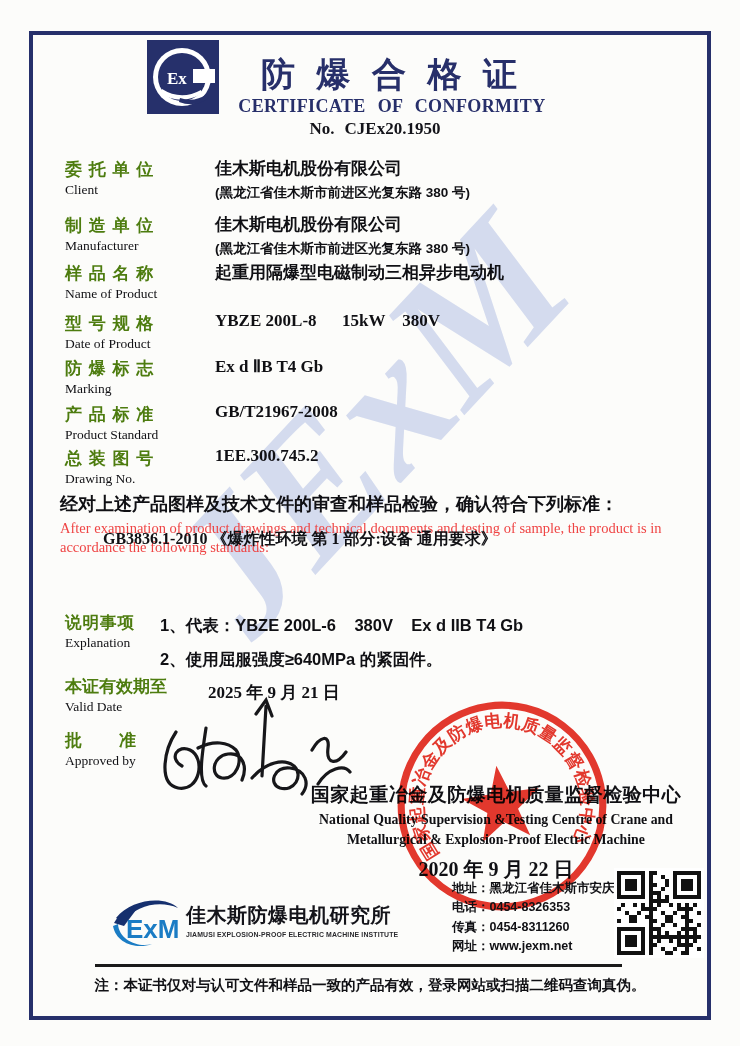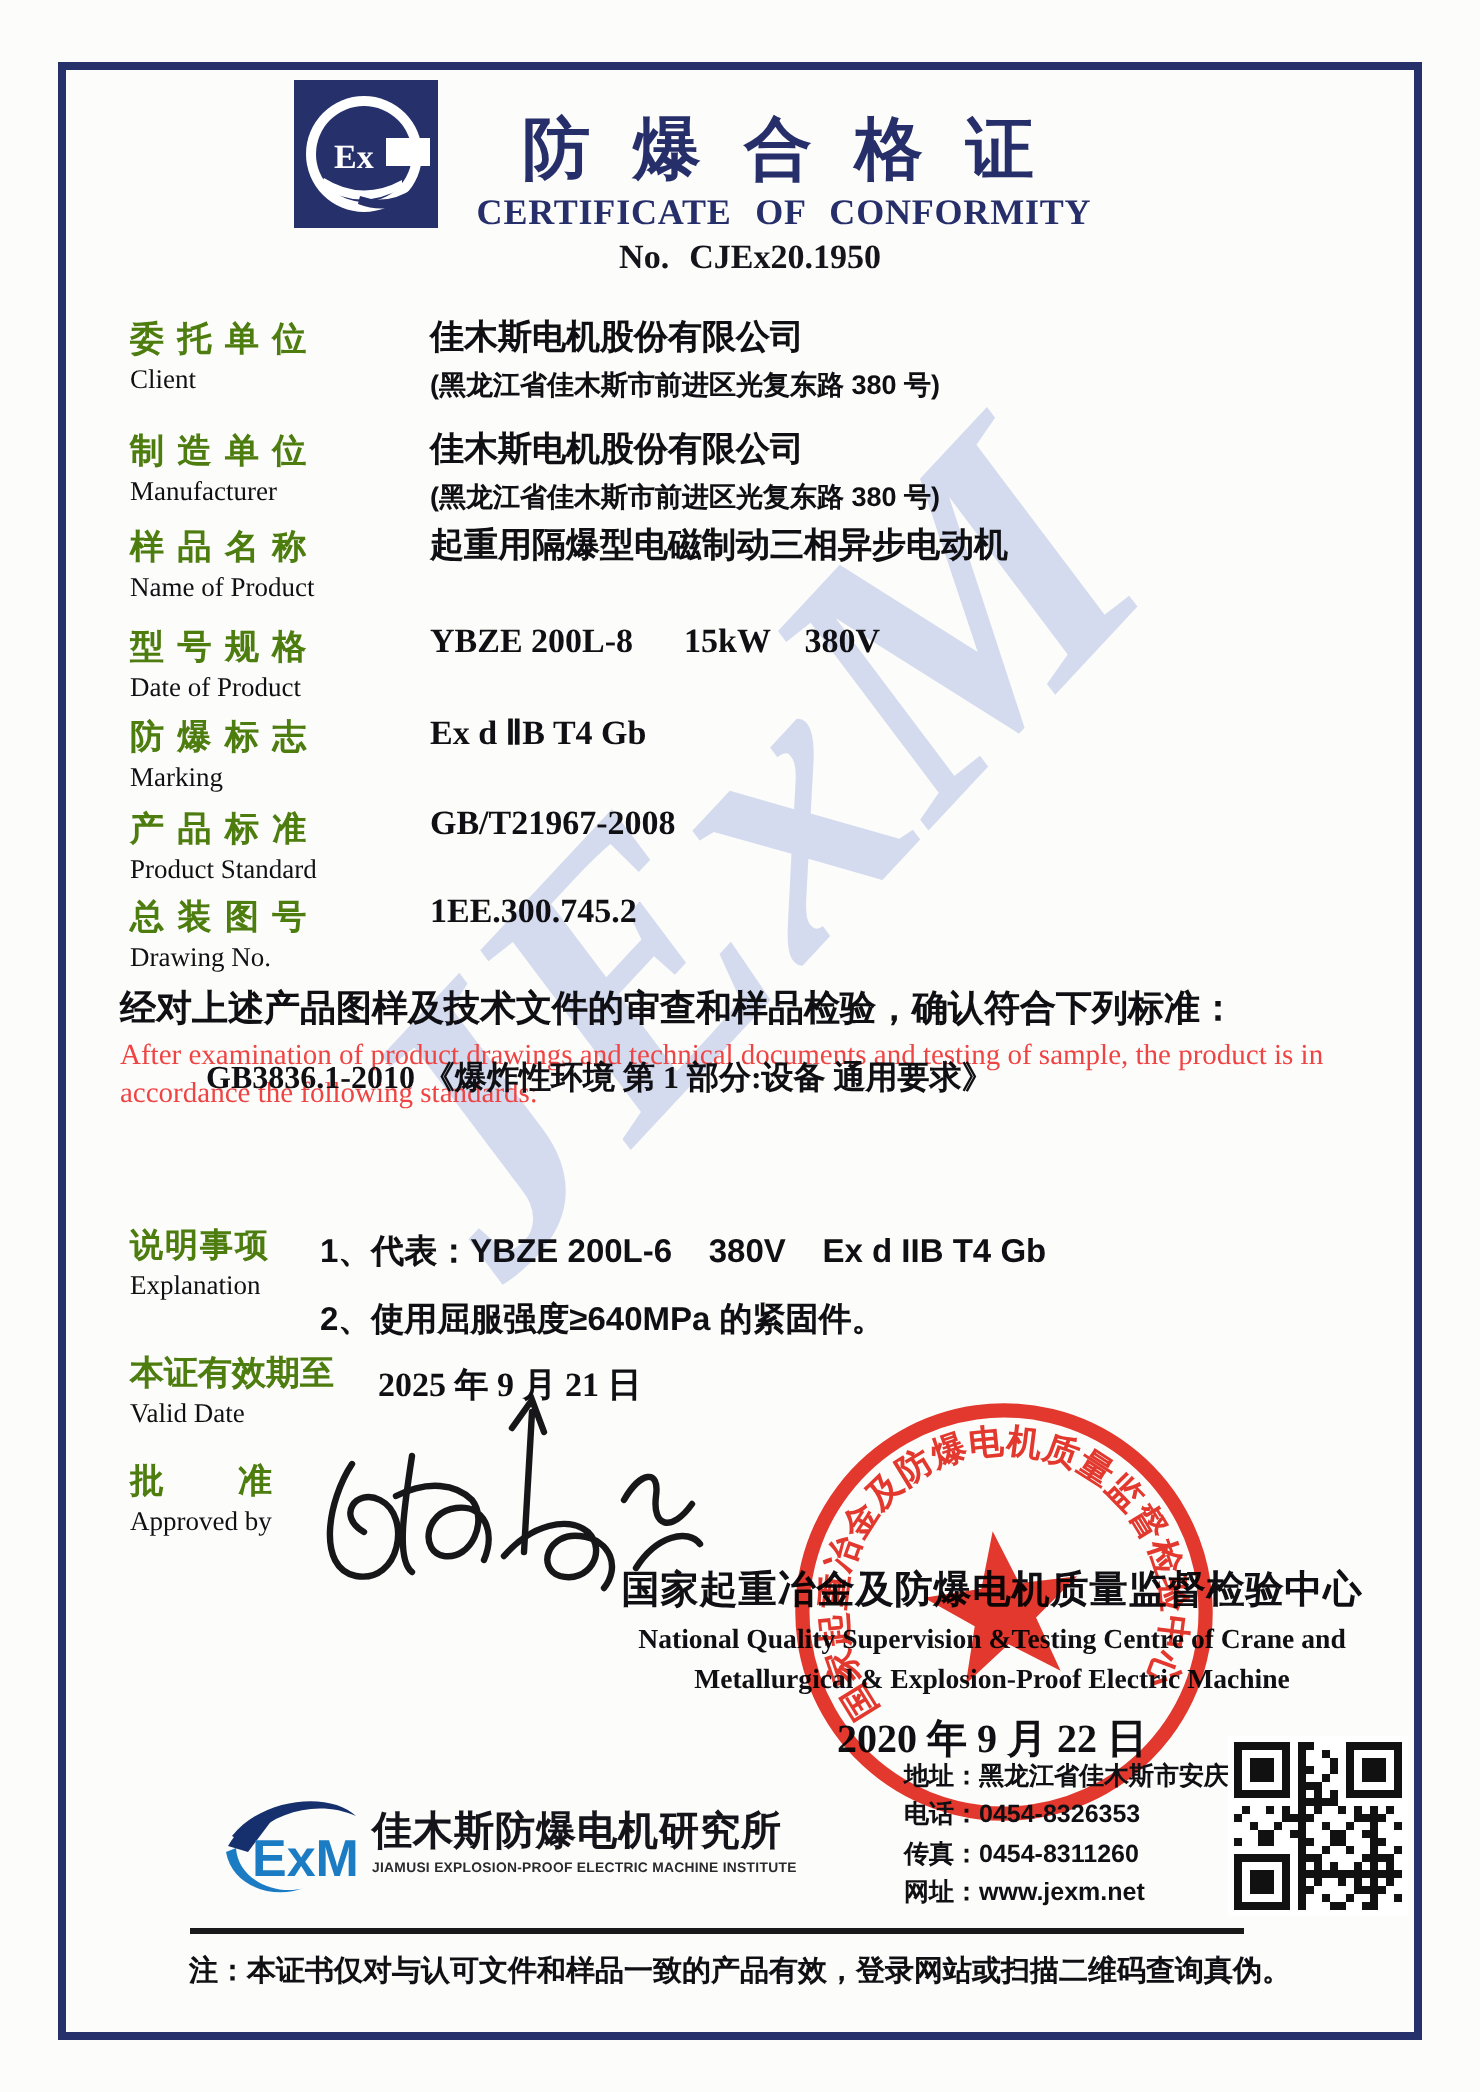--- a/index.html
+++ b/index.html
@@ -33,21 +33,21 @@
   .val .v{font-size:17px;font-weight:bold;color:#101014;font-family:"Liberation Serif",serif;}
   .val .v.cjk{font-family:"Liberation Sans",sans-serif;}
   .val .addr{font-size:13.5px;font-weight:bold;margin-top:4px;color:#101014;}
 
   .statement{left:60px;top:492px;width:634px;}
   .statement .scn{font-size:18px;font-weight:bold;color:#101014;}
   .statement .sen{font-size:14.5px;font-family:"Liberation Serif",serif;margin-top:3px;line-height:1.3;color:#ef4444;}
   .std{left:103px;font-size:16px;font-weight:bold;font-family:"Liberation Serif",serif;color:#101014;}
 
   .expl-items{left:160px;font-size:16.5px;font-weight:bold;color:#101014;}
-  .valid-val{left:189px;top:681px;font-size:17px;font-weight:bold;font-family:"Liberation Serif",serif;color:#101014;}
+  .valid-val{left:208px;top:681px;font-size:17px;font-weight:bold;font-family:"Liberation Serif",serif;color:#101014;}
 
   .authority{left:298px;top:782px;width:396px;text-align:center;}
   .authority .acn{font-size:19px;font-weight:bold;color:#101014;letter-spacing:.5px;}
   .authority .aen{font-size:13.8px;font-weight:bold;font-family:"Liberation Serif",serif;line-height:1.42;margin-top:2px;color:#101014;}
   .authority .adate{font-size:20px;font-weight:bold;font-family:"Liberation Serif",serif;margin-top:7px;color:#101014;}
 
   .stamp{left:390px;top:694px;width:224px;height:224px;transform:rotate(-8deg);opacity:.92;mix-blend-mode:multiply;}
 
   .inst{left:186px;top:902px;}
   .inst .icn{font-size:20px;font-weight:bold;color:#14141a;letter-spacing:.5px;}

